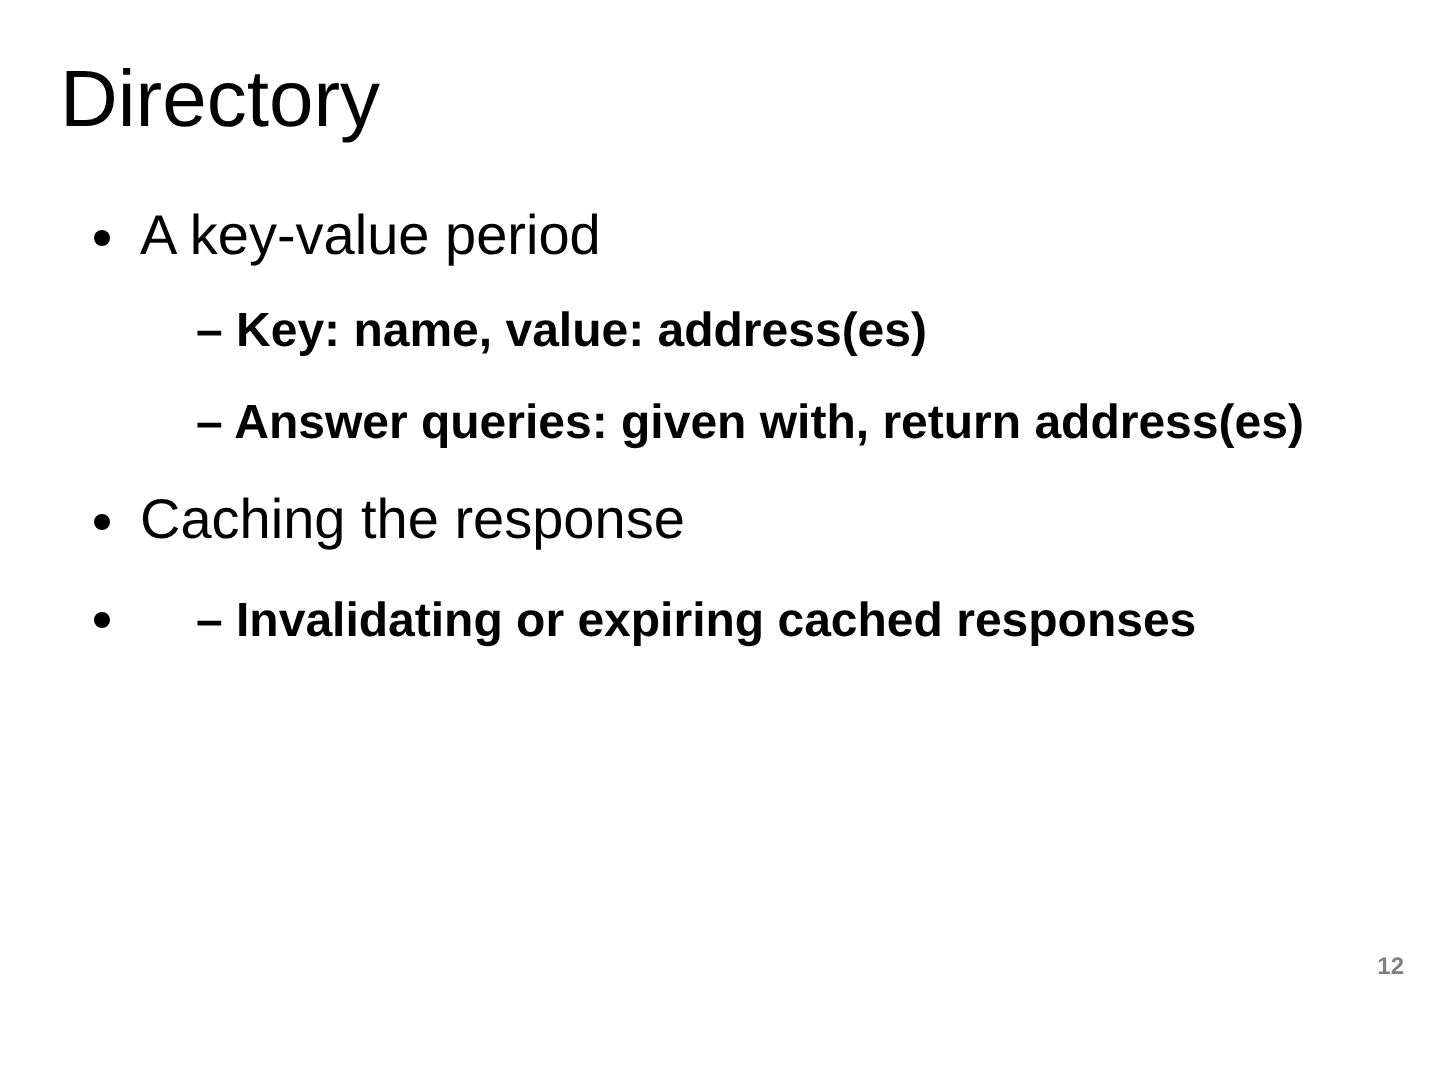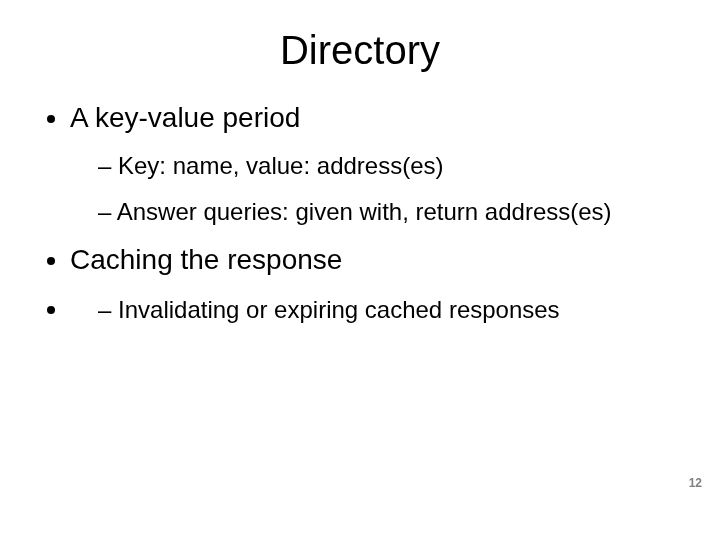--- a/index.html
+++ b/index.html
@@ -13,21 +13,20 @@
     overflow: hidden;
   }
   .slide {
     position: relative;
     width: 720px;
     height: 540px;
     box-sizing: border-box;
     padding: 20px 30px 20px 30px;
   }
   .title {
-    text-align: center;
     font-size: 40px;
     margin: 8px 0 28px 0;
     font-weight: normal;
   }
   ul.level1 {
     list-style-type: disc;
     padding-left: 40px;
     margin: 0;
   }
   ul.level1 > li {
@@ -39,20 +38,21 @@
     list-style: none;
     padding-left: 28px;
     margin: 4px 0 8px 0;
   }
   ul.level2 > li {
     font-size: 24px;
     line-height: 1.25;
     margin: 16px 0;
     text-indent: -16px;
     padding-left: 16px;
+    font-weight: bold;
   }
   ul.level2 > li::before {
     content: "– ";
   }
   .pagenum {
     position: absolute;
     right: 18px;
     bottom: 50px;
     font-size: 12px;
     color: #808080;

